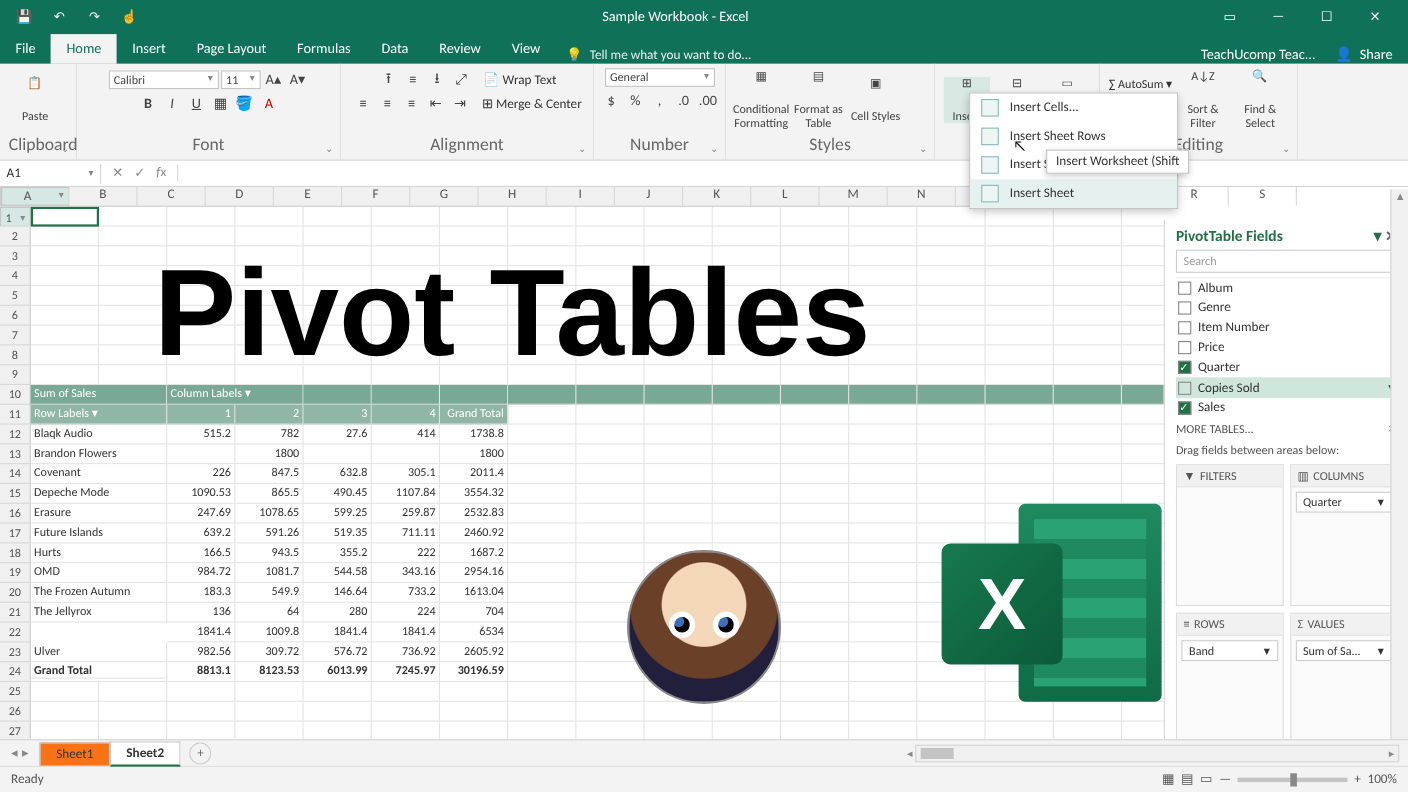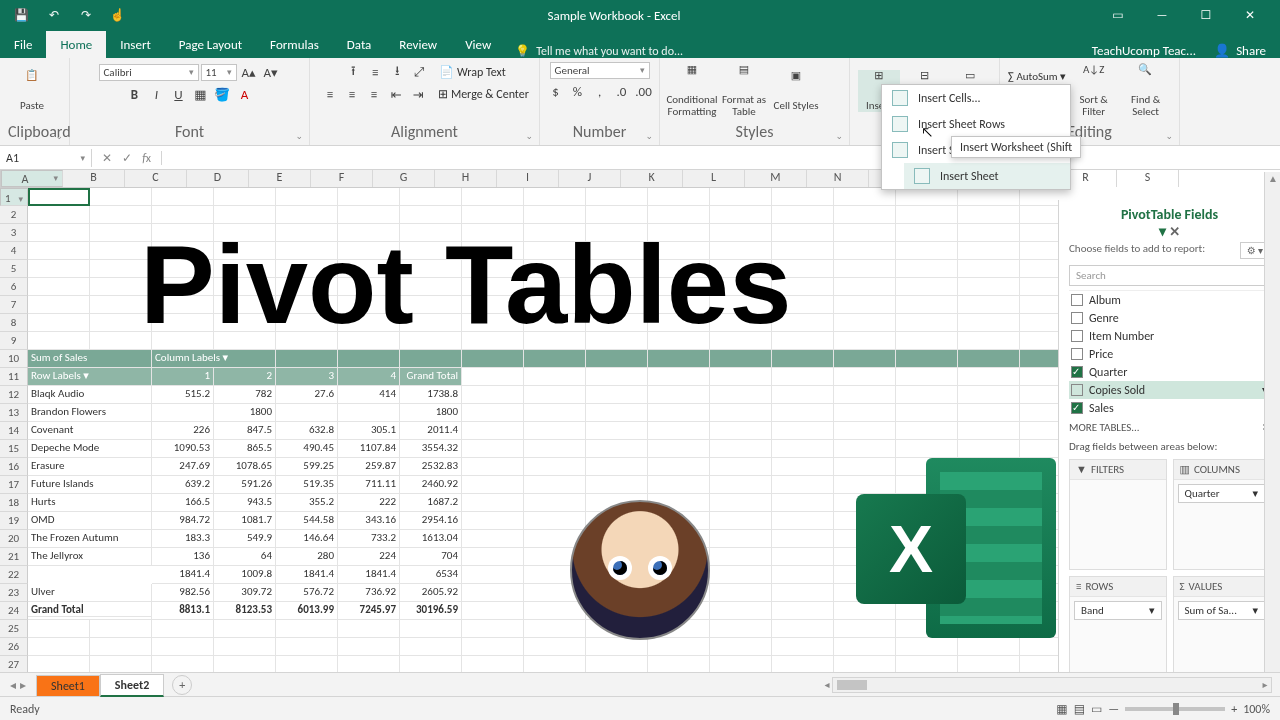--- a/index.html
+++ b/index.html
@@ -33,21 +33,21 @@
 .sel { border:1px solid #c4c4c4; background:#fff; font-size:11px; padding:1px 18px 1px 4px; position:relative; color:#444;}
 .sel::after{content:"▾"; position:absolute; right:4px; top:1px; font-size:9px; color:#888;}
 .stack { display:flex; flex-direction:column; gap:2px; }
 .row { display:flex; align-items:center; gap:2px; }
 
 #grp-cells .btn-large:first-child{background:#d8e8e3;}
 
 
 .insert-menu { position:absolute; left:881px; top:26px; width:190px; background:#fff; border:1px solid #c4c4c4; box-shadow:0 3px 8px rgba(0,0,0,.25); z-index:60;}
 .insert-menu-item { display:flex; align-items:center; gap:10px; padding:5px 10px; font-size:12px; color:#333; }
-.insert-menu-item.hover { background:#e5f1ee;margin-left:22px; }
+.insert-menu-item.hover { background:#e5f1ee; }
 .menu-ico { width:16px; height:16px; border:1px solid #8bb; background:#eef6f4;}
 .tooltip { position:absolute; left:951px; top:136px; background:#fff; border:1px solid #c4c4c4; padding:3px 8px; font-size:12px; z-index:61; box-shadow:0 2px 6px rgba(0,0,0,.2);}
 .cursor-arrow { position:absolute; left:921px; top:124px; z-index:62; font-size:14px; color:#000;}
 
 
 .formula-bar { height:24px; display:flex; align-items:center; border-bottom:1px solid #d4d4d4; background:#fff; }
 .name-box { width:92px; border-right:1px solid #d4d4d4; padding:2px 6px; font-size:12px; position:relative;}
 .name-box::after{content:"▾"; position:absolute; right:6px; top:3px; font-size:9px; color:#888;}
 .fx-controls { display:flex; gap:10px; padding:0 10px; color:#888; border-right:1px solid #d4d4d4;}
 .fx-input { flex:1; padding:2px 8px; font-size:12px; }
@@ -84,21 +84,21 @@
 
 .xlogo{position:absolute; left:856px; top:448px; width:200px; height:200px; z-index:40;}
 .xlogo .sheet{position:absolute; right:0; top:10px; width:130px; height:180px; background:linear-gradient(#1f8a5f,#0e6b46); border-radius:6px;}
 .xlogo .sheet::before{content:""; position:absolute; inset:14px 14px 14px 14px; background: repeating-linear-gradient(#2aa374 0 18px, #1f8a5f 18px 36px);}
 .xlogo .badge{position:absolute; left:0; top:46px; width:110px; height:110px; background:linear-gradient(135deg,#17794f,#0b5a39); border-radius:8px; display:flex; align-items:center; justify-content:center; color:#fff; font-size:66px; font-weight:600; font-family:Arial;}
 
 
 .pane { position:absolute; top:200px; right:0; width:222px; bottom:24px; background:#fff; border-left:1px solid #d4d4d4; display:flex; flex-direction:column; font-size:12px;}
 .pane-scroll{position:absolute; top:-28px; right:-1px; width:17px; bottom:0; background:#f0f0f0; border-left:1px solid #d4d4d4;}
 .pane-scroll .arr{height:16px; text-align:center; color:#888; font-size:10px;}
-.pane h3 { padding:6px 10px 2px; font-size:14px; color:#207245; display:flex; justify-content:space-between; align-items:center;flex-direction:column;}
+.pane h3 { padding:6px 10px 2px; font-size:14px; color:#207245; display:flex; justify-content:space-between; }
 .pane h3 .close{color:#666; font-size:13px;}
 .pane .hint{padding:0 10px 4px; color:#666; font-size:11px; display:flex; justify-content:space-between;}
 .pane .gear{border:1px solid #ccc; padding:1px 6px; font-size:10px;}
 .pane .search{margin:2px 10px 4px; border:1px solid #ccc; padding:3px 6px; color:#999; font-size:11px;}
 .field-list{margin:0 10px; border-top:1px solid #eee;}
 .field-item{display:flex; align-items:center; gap:6px; padding:2px 2px; font-size:12px;}
 .field-item.hl{background:#cfe6dc;}
 .chk{width:12px; height:12px; border:1px solid #888; display:inline-block;}
 .chk.on{background:#207245; position:relative;}
 .chk.on::after{content:"✓"; color:#fff; font-size:10px; position:absolute; left:0; top:-2px;}
@@ -887,24 +887,20 @@
   </div>
 
 <div class="pane">
   <div class="pane-scroll">
       <div class="arr">▲</div>
     </div>
   <h3>
       <span>PivotTable Fields</span>
       <span>▾ <span class="close">✕</span></span>
     </h3>
-  <div class="hint">
-      <span>Choose fields to add to report:</span>
-      <span class="gear">⚙ ▾</span>
-    </div>
   <div class="search">Search</div>
   <div class="field-list" id="field-list">
       <div class="field-item">
         <span class="chk"></span>
         <span>Album</span>
       </div>
       <div class="field-item">
         <span class="chk"></span>
         <span>Genre</span>
       </div>

